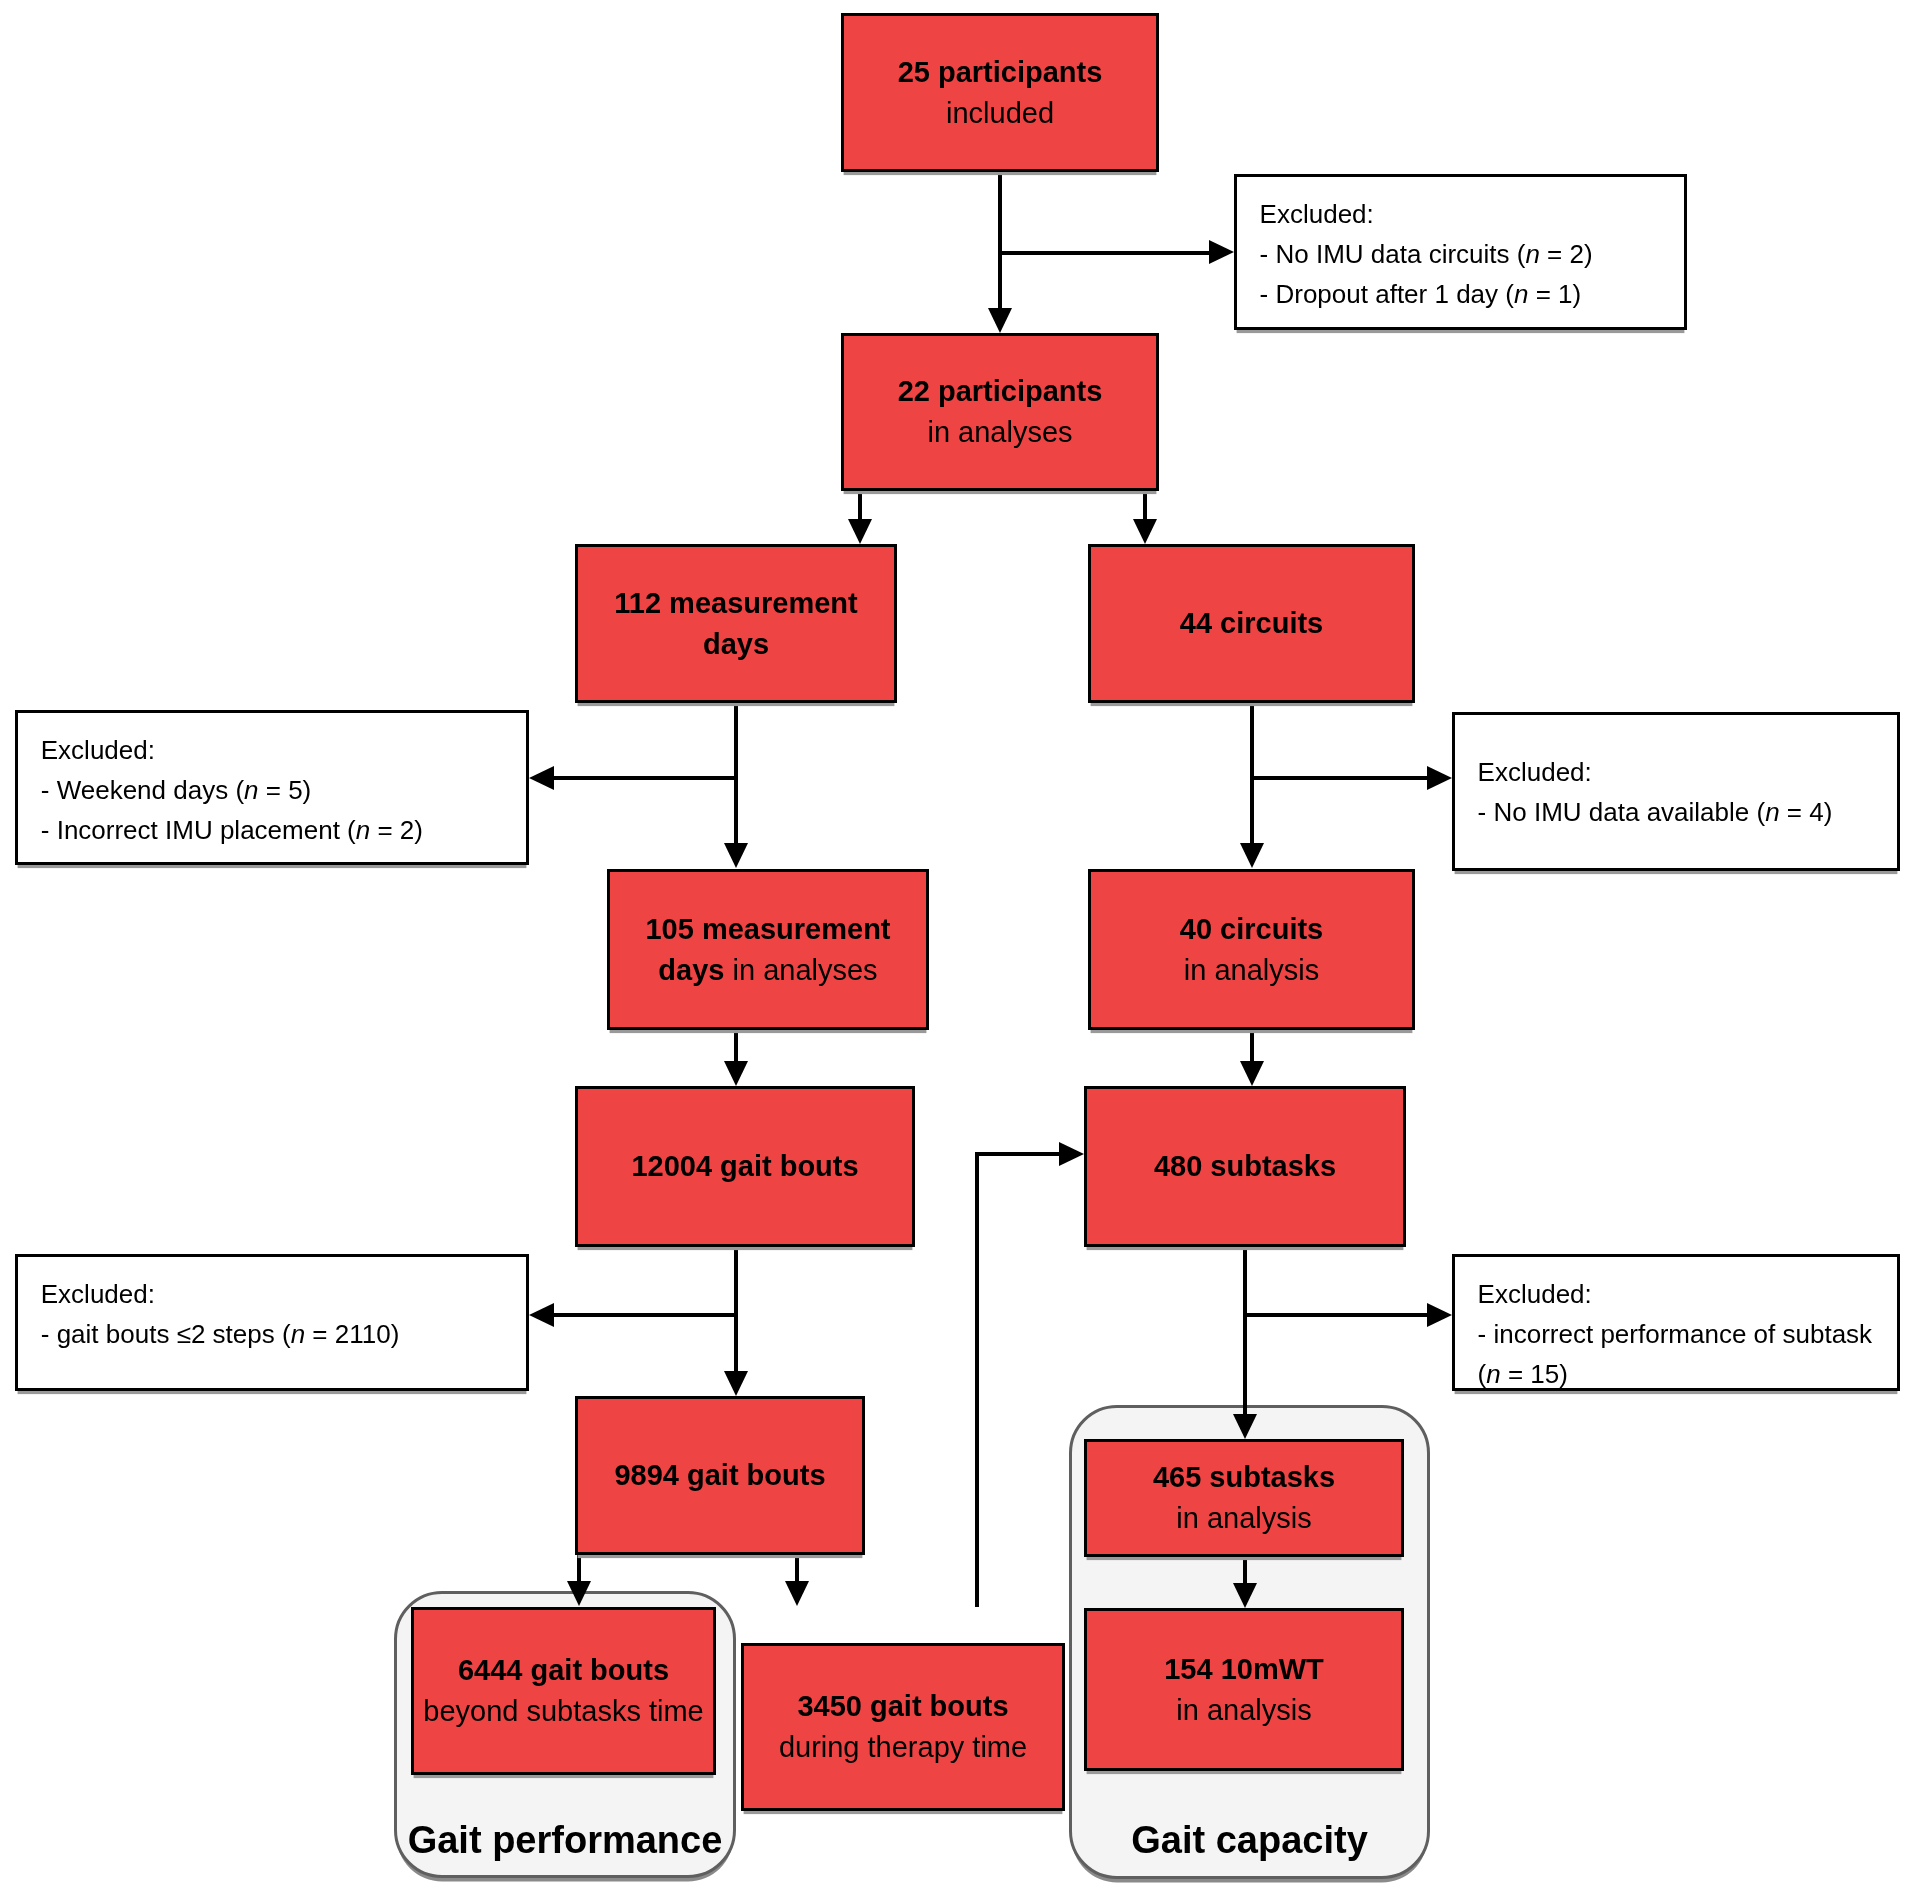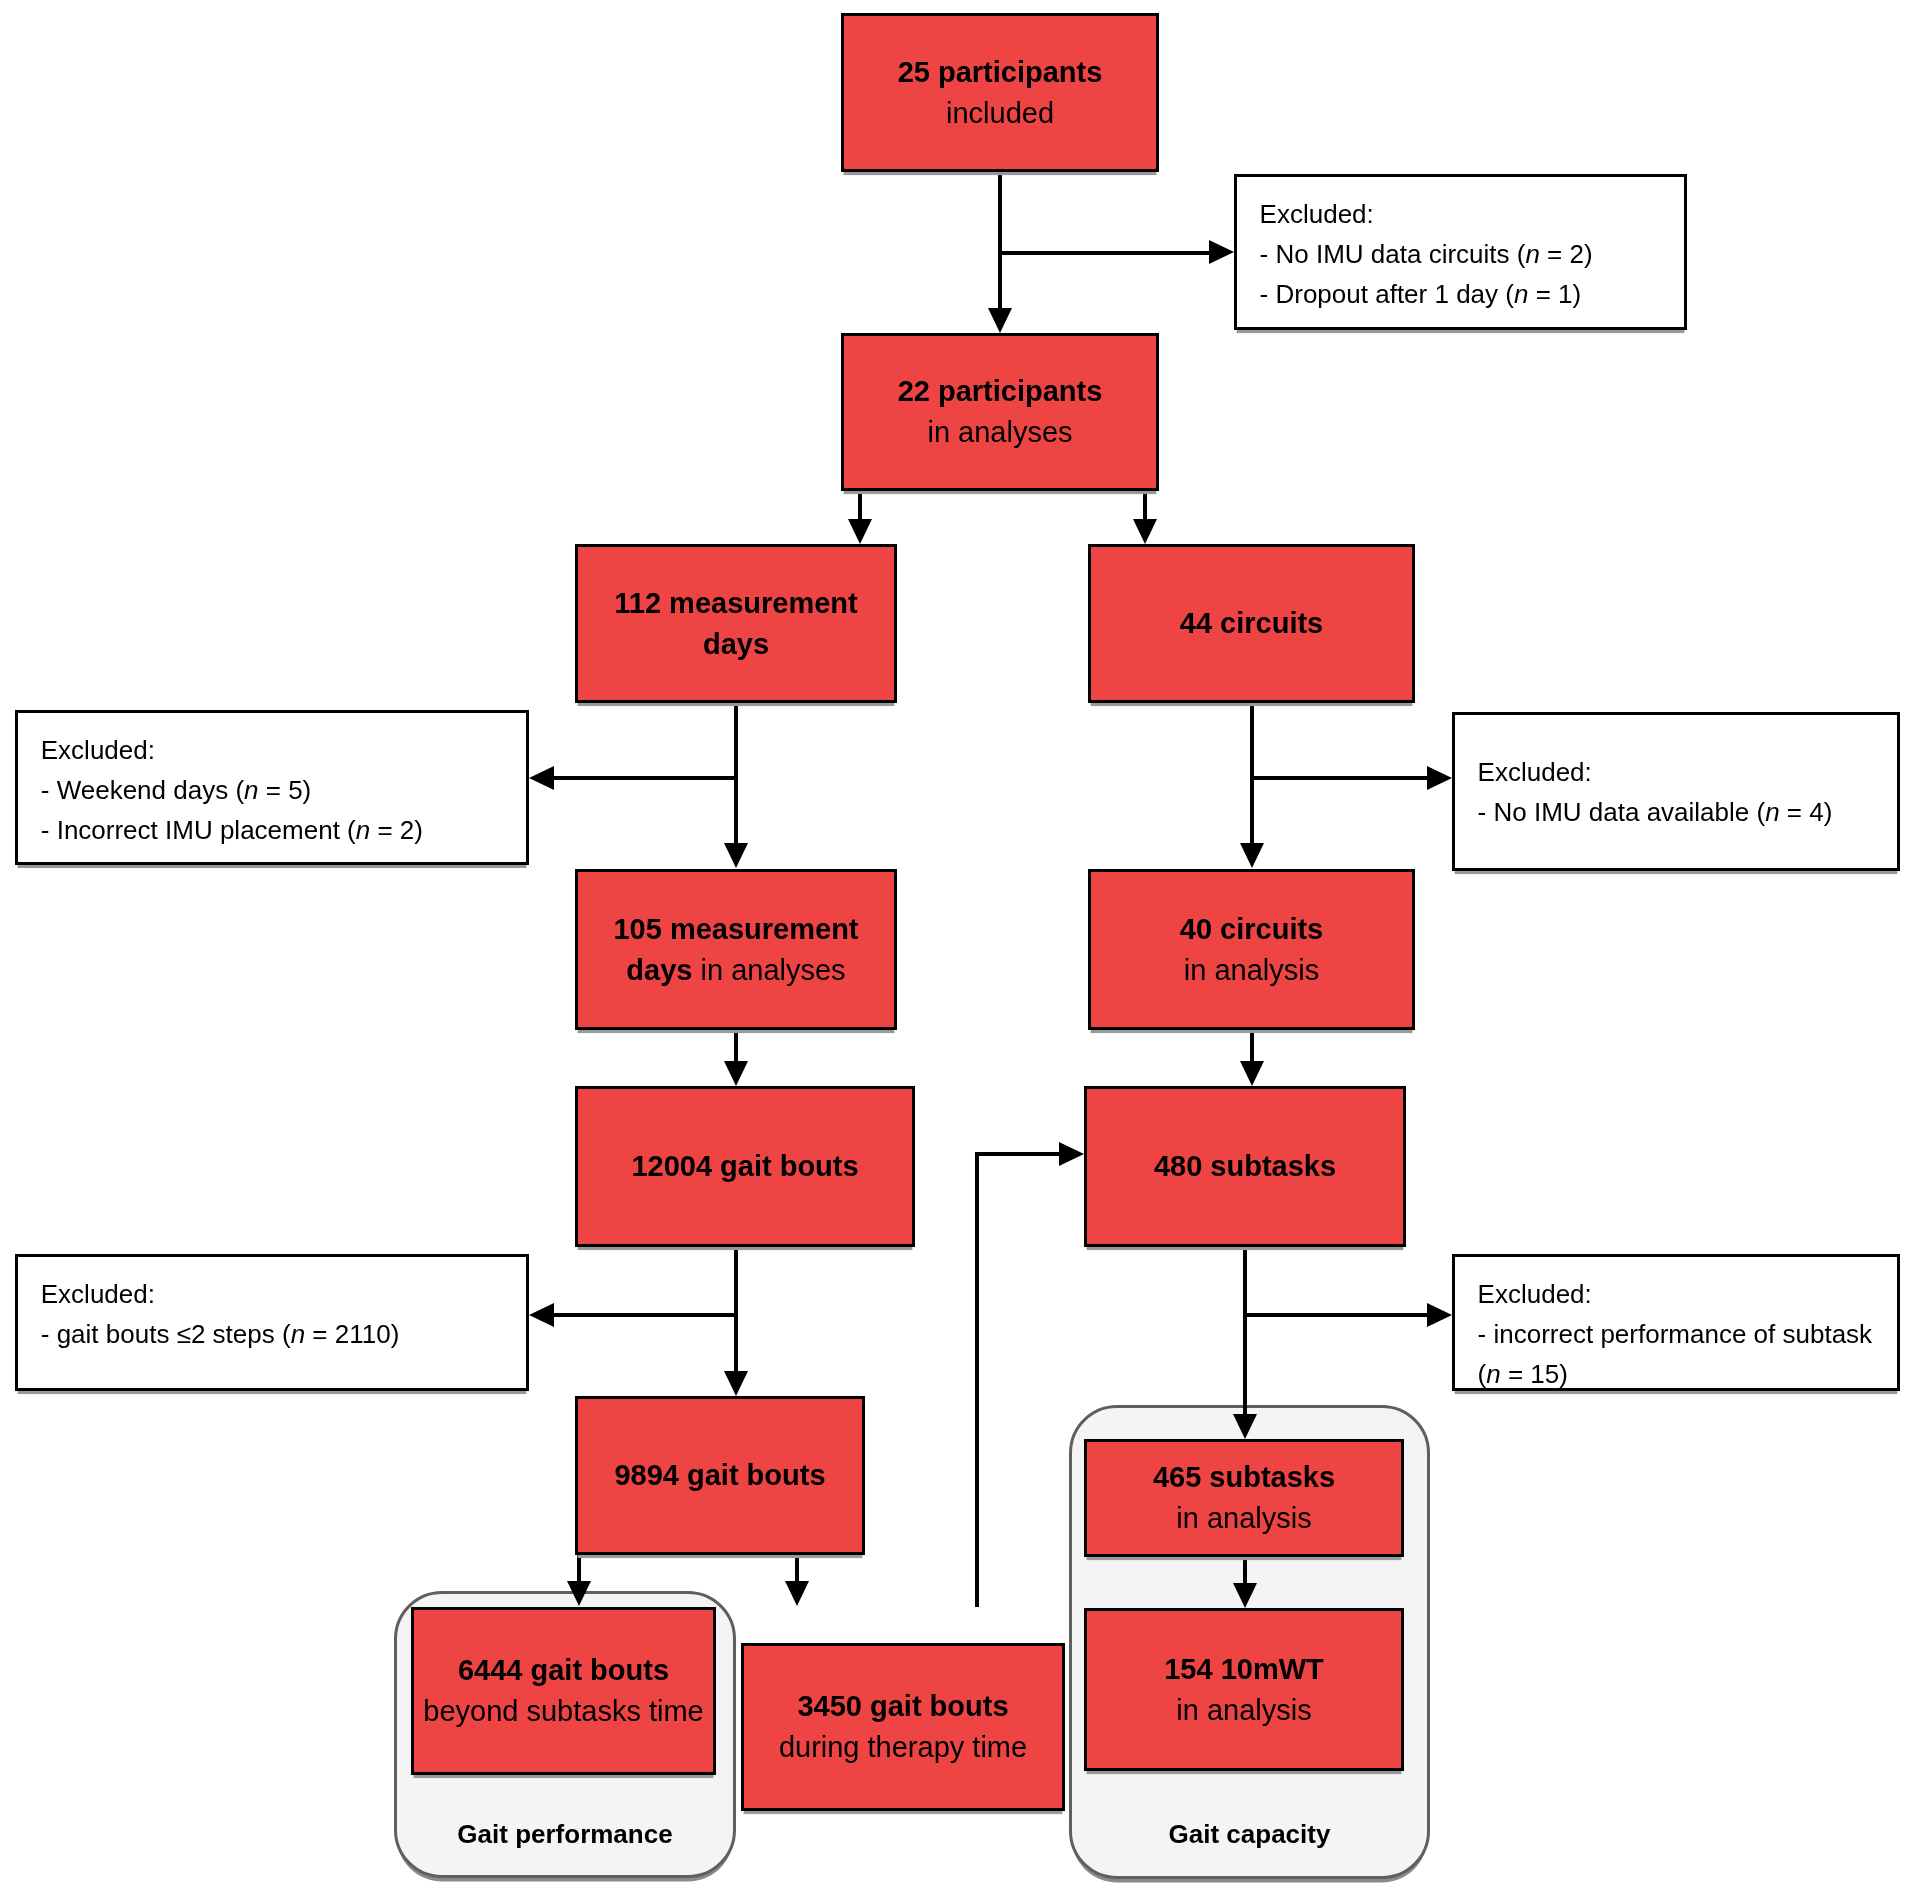--- a/index.html
+++ b/index.html
@@ -40,21 +40,21 @@
     position:absolute;
     background:#f4f4f4;
     border:3px solid #5f5f5f;
     border-radius:48px;
     box-sizing:border-box;
     box-shadow:0 6.1px 0 -2.6px #8a8a8a;
     z-index:1;
   }
   .group-label{
     position:absolute;
-    font-size:26px;font-weight:bold;
+    font-size:38px;font-weight:bold;
     text-align:center;
     z-index:4;
   }
   .vline{position:absolute;width:3.5px;background:#000000;z-index:2;}
   .hline{position:absolute;height:3.5px;background:#000000;z-index:2;}
   .arr{position:absolute;width:0;height:0;z-index:2;}
   .arr.down{border-left:12.2px solid transparent;border-right:12.2px solid transparent;border-top:25px solid #000000;}
   .arr.right{border-top:12.2px solid transparent;border-bottom:12.2px solid transparent;border-left:25px solid #000000;}
   .arr.left{border-top:12.2px solid transparent;border-bottom:12.2px solid transparent;border-right:25px solid #000000;}
 </style>
@@ -144,21 +144,21 @@
     <div>Excluded:</div>
     <div><span>- Weekend days (</span><i>n</i><span> = 5)</span></div>
     <div><span>- Incorrect IMU placement (</span><i>n</i><span> = 2)</span></div>
   </div>
 
   <div class="excl vcenter" style="left:1452px;top:712px;width:448px;height:159px;padding-left:22.6px;">
     <div>Excluded:</div>
     <div><span>- No IMU data available (</span><i>n</i><span> = 4)</span></div>
   </div>
 
-  <div class="box" style="left:575px;top:869px;width:322px;height:161px;">
+  <div class="box" style="left:607px;top:869px;width:322px;height:161px;">
     <div class="bold">105 measurement</div>
     <div><span class="bold">days</span><span> in analyses</span></div>
   </div>
 
   <div class="box" style="left:1088px;top:869px;width:327px;height:161px;">
     <div class="bold">40 circuits</div>
     <div>in analysis</div>
   </div>
 
   <div class="box" style="left:575px;top:1086px;width:340px;height:161px;">

